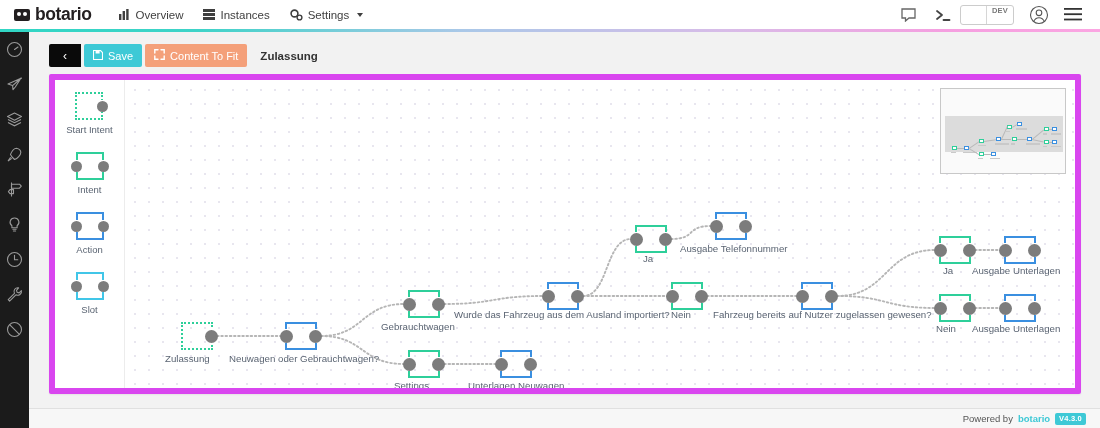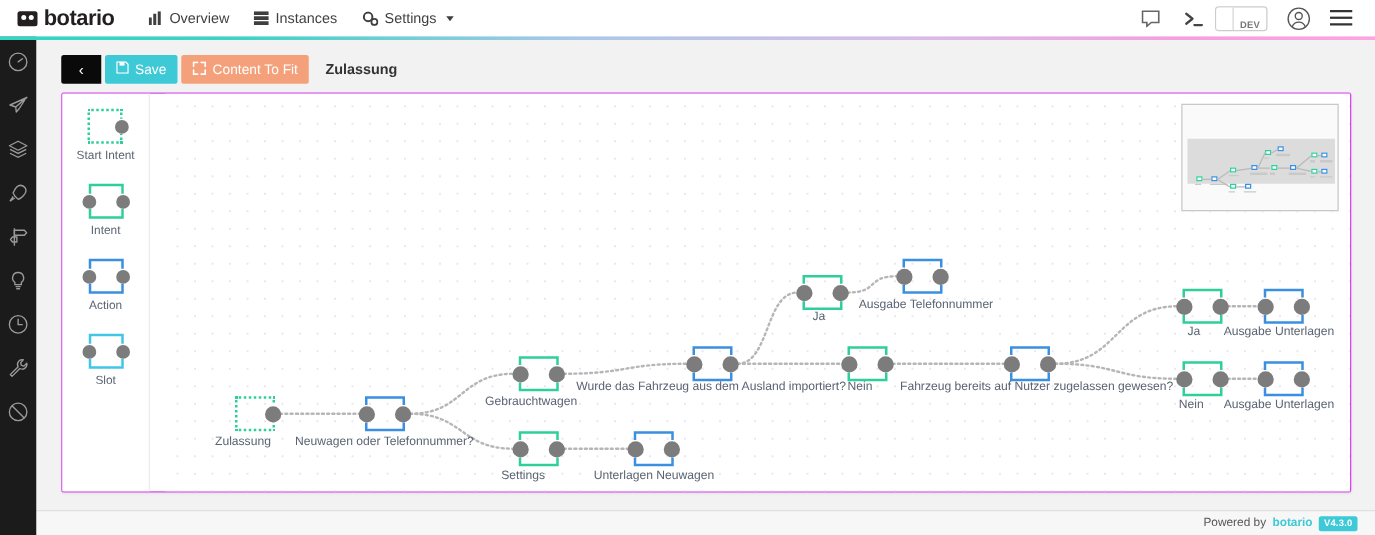--- a/index.html
+++ b/index.html
@@ -62,23 +62,23 @@
     font-size: 10.5px; color: #555; background: #fff; cursor: pointer;
     margin: 0 8px 0 4px; position: relative;
   }
   .select-caret {
     position: absolute; right: 7px; top: 8px;
     width: 0; height: 0;
     border-left: 4px solid transparent; border-right: 4px solid transparent;
     border-top: 5px solid #666;
   }
   .dev-toggle {
-    display: flex; align-items: flex-end; height: 20px;
+    display: flex; align-items: flex-start; height: 20px;
     border: 1px solid #ccc; border-radius: 3px; background: #fff;
-    overflow: hidden; cursor: pointer; margin-right: 8px;
+    overflow: hidden; cursor: pointer; margin-right: 8px; padding-left: 12px;
   }
   .dev-knob { width: 14px; height: 18px; background: #fff; border-right: 1px solid #d6d6d6; }
   .dev-label { font-size: 7.5px; font-weight: bold; color: #777; padding: 0 5px; letter-spacing: 0.2px; }
 
   .accentbar {
     position: absolute; top: 29px; left: 0; width: 1100px; height: 3px;
     background: linear-gradient(to right, #31d6c4 0%, #3ed3c8 18%, #aac8e8 42%, #d8bce8 66%, #f59fe0 86%, #fba6e2 100%);
     z-index: 19;
   }
 
@@ -115,24 +115,23 @@
   }
   .tb-teal { background: #3ec9d6; }
   .tb-orange { background: #f4a07a; }
   .tb-title {
     margin-left: 13px; font-size: 11.5px; font-weight: bold; color: #333;
   }
 
   .workspace {
     position: absolute; top: 42px; left: 20px;
     width: 1032px; height: 320px; background: #ffffff;
-    border: 1px solid #d946ef; border-radius: 2px;
+    border: 6px solid #d946ef; border-radius: 2px;
     box-shadow: 0 1px 2px rgba(0,0,0,0.06);
     display: flex;
-    gap: 12px;
   }
 
   .palette {
     width: 70px; min-width: 70px; height: 100%;
     background: #ffffff; border-right: 1px solid #ececec;
     padding-top: 12px; display: flex; flex-direction: column;
     align-items: center; gap: 17px;
   }
   .palette-item {
     display: flex; flex-direction: column; align-items: center;
@@ -451,21 +450,21 @@
               <span class="pt r"></span>
             </div>
             <div class="node-label" style="left: 40px; top: 273px;">Zulassung</div>
             <div class="node blue" style="left: 155px; top: 242px;">
               <span class="frame"></span>
               <span class="mg l"></span>
               <span class="pt l"></span>
               <span class="mg r"></span>
               <span class="pt r"></span>
             </div>
-            <div class="node-label" style="left: 104px; top: 273px;">Neuwagen oder Telefonnummer?</div>
+            <div class="node-label" style="left: 104px; top: 273px;">Neuwagen oder Gebrauchtwagen?</div>
             <div class="node" style="left: 278px; top: 210px;">
               <span class="frame"></span>
               <span class="mg l"></span>
               <span class="pt l"></span>
               <span class="mg r"></span>
               <span class="pt r"></span>
             </div>
             <div class="node-label" style="left: 256px; top: 241px;">Gebrauchtwagen</div>
             <div class="node" style="left: 278px; top: 270px;">
               <span class="frame"></span>

